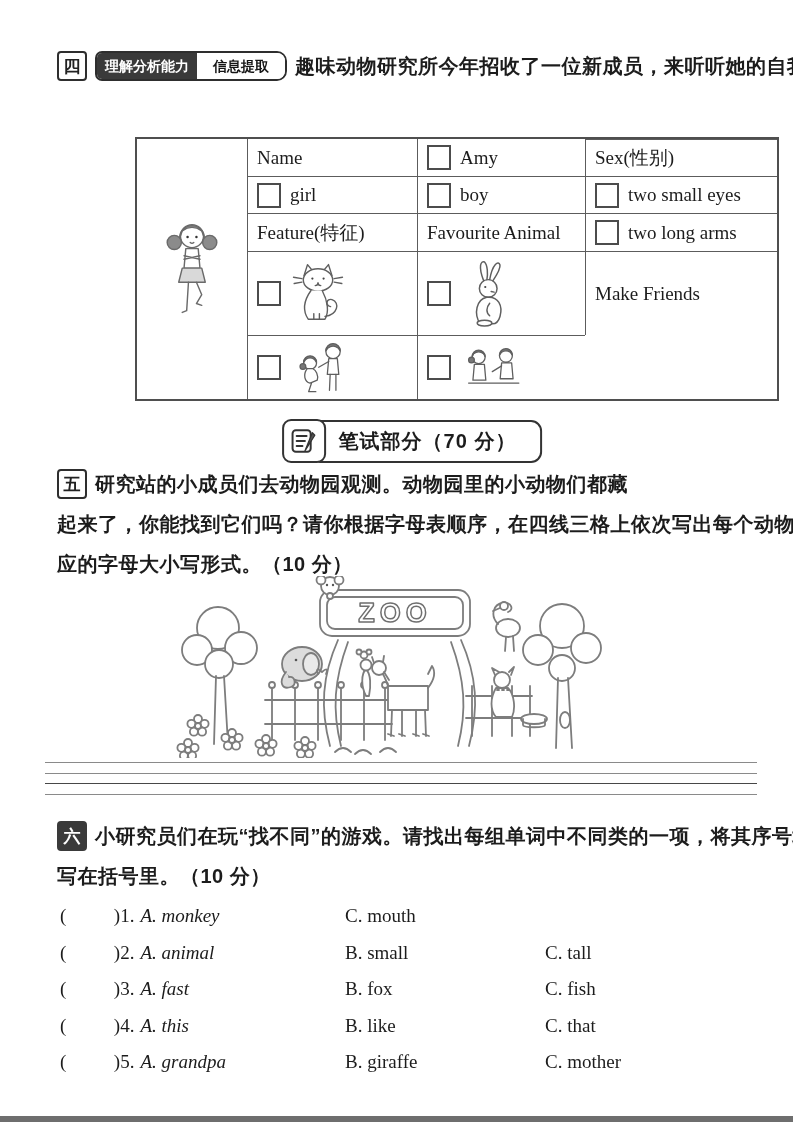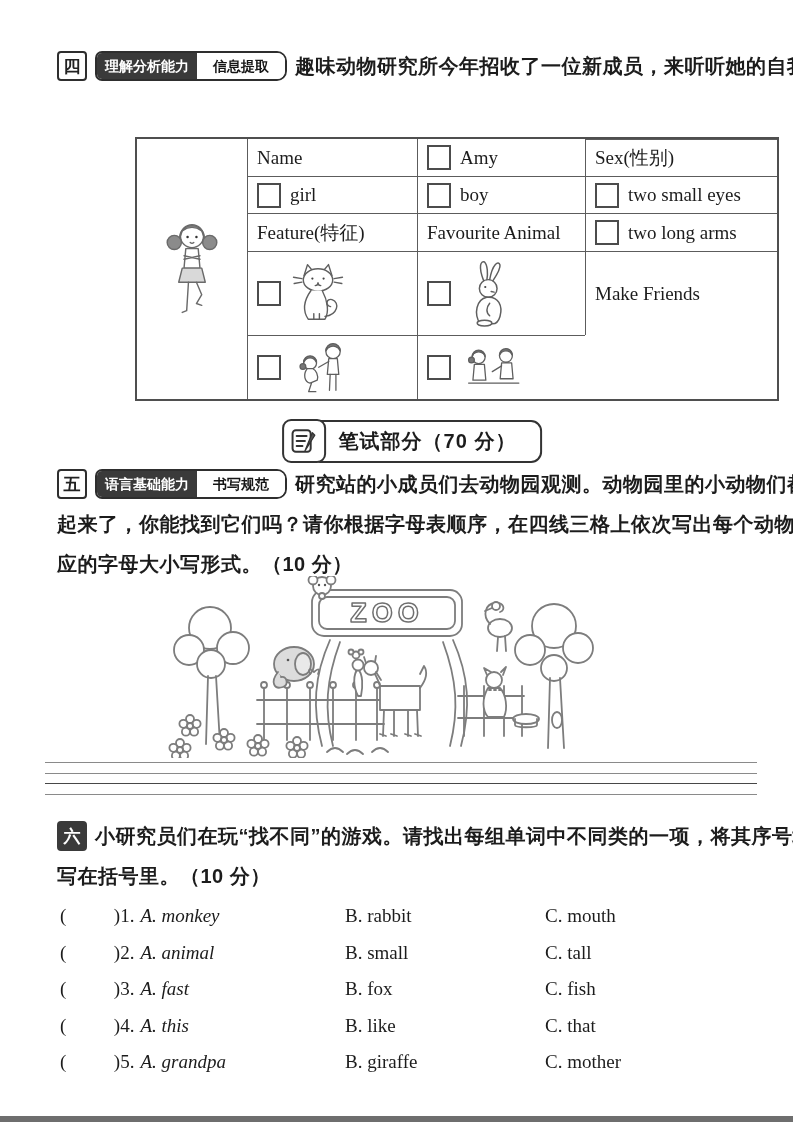--- a/index.html
+++ b/index.html
@@ -28,21 +28,21 @@
   .t4 .hline2{border-top:1.5px solid #5c5c5c;}
   .t4 .girlcell{grid-row:1/6;justify-content:center;padding-left:0;}
   .cb{width:20px;height:21px;border:2px solid #4c4c4c;background:#fff;flex:0 0 auto;}
   
   .banner{position:absolute;top:419px;left:50%;transform:translateX(-50%);display:flex;align-items:flex-end;padding-left:31px;}
   .banner-icon{width:40px;height:40px;border:2.5px solid #333;border-radius:9px;background:#fff;
                display:flex;align-items:center;justify-content:center;margin-right:-9px;position:relative;z-index:2;}
   .banner-ribbon{border:2px solid #333;background:#fff;border-radius:3px 11px 11px 3px;
                  padding:6px 24px 6px 20px;font-size:20px;letter-spacing:1px;}
   
-  .zoo{position:absolute;left:162px;top:576px;}
+  .zoo{position:absolute;left:170px;top:576px;}
   
   .wlines{position:absolute;left:45px;top:762px;width:712px;}
   .wline{height:0;border-top:1.5px solid #8a8a8a;margin-bottom:9.5px;}
   .wline.base{border-top:1.8px solid #474747;}
   
   .qs{position:absolute;left:60px;top:898px;width:690px;font-size:19px;}
   .qrow{display:grid;grid-template-columns:285px 200px 1fr;height:36.5px;align-items:center;}
   .qno{white-space:pre;}
   .qa{margin-left:6px;font-style:italic;}
   .bottombar{position:absolute;left:0;right:0;bottom:0;height:6px;background:#6e6e6e;}
@@ -199,24 +199,20 @@
           <path d="M18,29 L30,10 L27,7 Z" fill="#555" stroke="#333" stroke-width="1.6"></path>
         </g>
       </svg>
     </span>
     <span class="banner-ribbon cn">笔试部分（70 分）</span>
   </div>
 
   <div class="para" style="top:464px;">
     <div class="firstline">
       <span class="badge outline">五</span>
-      <span class="pill">
-        <span class="dark">语言基础能力</span>
-        <span class="light">书写规范</span>
-      </span>
       <span class="cn pline">研究站的小成员们去动物园观测。动物园里的小动物们都藏</span>
     </div>
     <div class="cn pline">起来了，你能找到它们吗？请你根据字母表顺序，在四线三格上依次写出每个动物对</div>
     <div class="cn pline">应的字母大小写形式。（10 分）</div>
   </div>
 
   <div class="zoo">
     <svg viewBox="0 0 445 182" width="445" height="182">
       <g stroke="#7d7d7d" stroke-width="1.8" fill="none" stroke-linecap="round" stroke-linejoin="round">
 
@@ -350,21 +346,20 @@
     <div class="firstline">
       <span class="badge solid">六</span>
       <span class="cn pline">小研究员们在玩“找不同”的游戏。请找出每组单词中不同类的一项，将其序号填</span>
     </div>
     <div class="cn pline">写在括号里。（10 分）</div>
   </div>
 
   <div class="qs">
     <div class="qrow">
       <span><span class="qno">(          )1.</span><span class="qa">A. monkey</span></span>
-      <span>B. rabbit</span>
       <span>C. mouth</span>
     </div>
     <div class="qrow">
       <span><span class="qno">(          )2.</span><span class="qa">A. animal</span></span>
       <span>B. small</span>
       <span>C. tall</span>
     </div>
     <div class="qrow">
       <span><span class="qno">(          )3.</span><span class="qa">A. fast</span></span>
       <span>B. fox</span>

